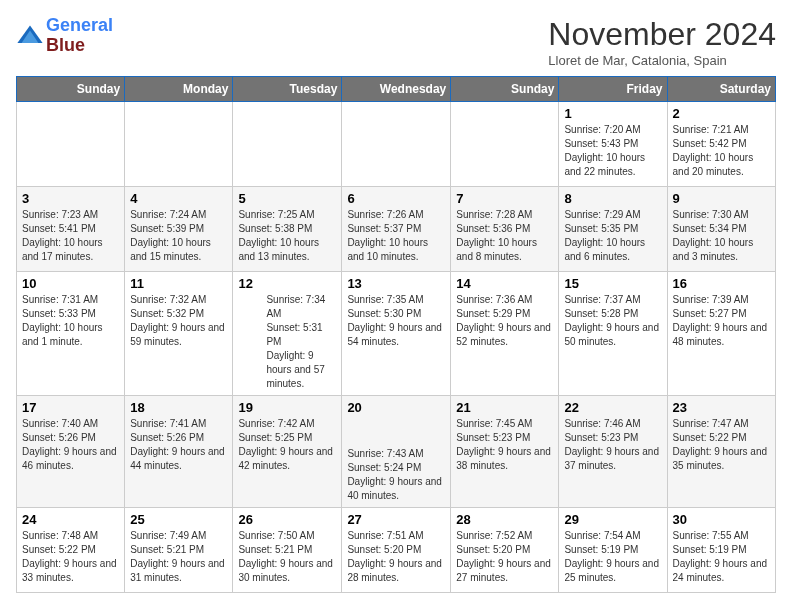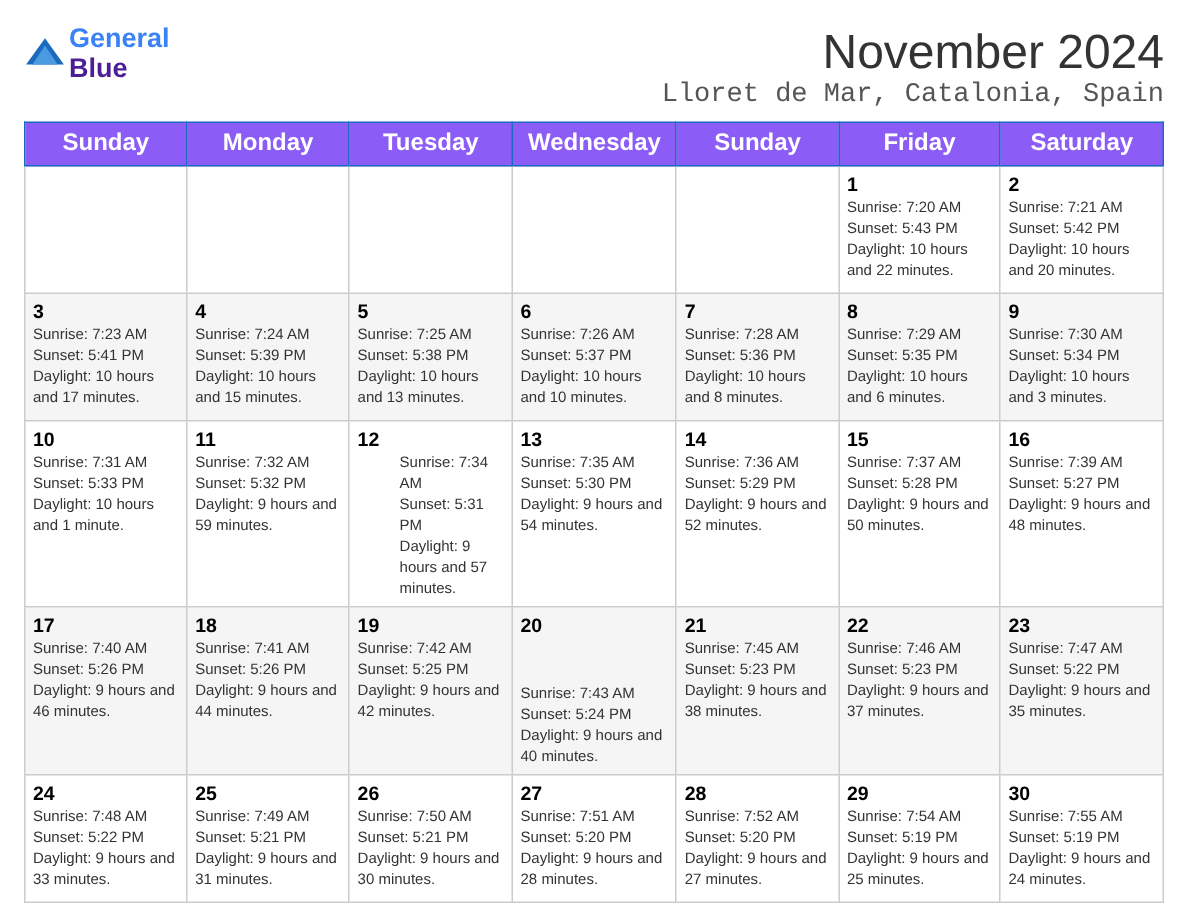--- a/index.html
+++ b/index.html
@@ -19,50 +19,48 @@
     .logo {
       display: flex;
       align-items: center;
     }
     .logo-text {
       font-size: 18px;
       font-weight: bold;
       line-height: 1.1;
     }
     .logo-general { color: #3b82f6; }
-    .logo-blue { color: #4c1d95; }
+    .logo-blue { color: #7f1d1d; }
     .logo-icon {
       width: 28px;
       height: 28px;
       margin-right: 2px;
     }
     .title-block {
-      text-align: right;
     }
     .month-title {
       font-size: 32px;
       font-weight: normal;
       color: #333;
     }
     .subtitle {
-      font-size: 18px;
+      font-size: 13px;
       color: #555;
-      font-family: Liberation Mono, monospace;
     }
     table {
       width: 100%;
       border-collapse: collapse;
       font-size: 11px;
     }
     thead tr th {
-      background-color: #8b5cf6;
+      background-color: #737373;
       color: #fff;
       padding: 5px 4px;
-      text-align: center;
-      font-size: 16px;
+      text-align: right;
+      font-size: 12px;
       font-weight: bold;
       border: 1px solid #1a6abf;
     }
     tbody tr td {
       border: 1px solid #ccc;
       vertical-align: top;
       padding: 4px 5px;
       height: 85px;
       width: 110px;
       background: #fff;

